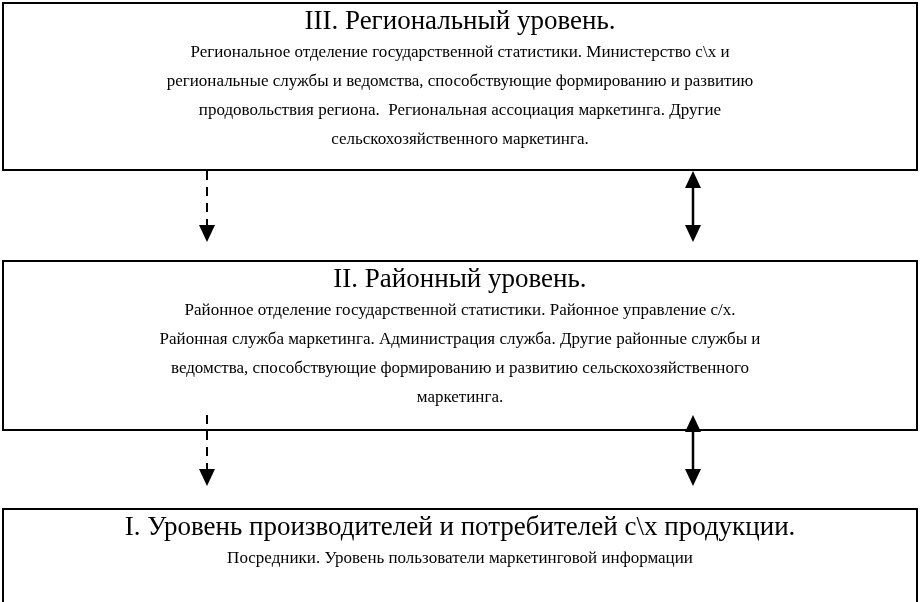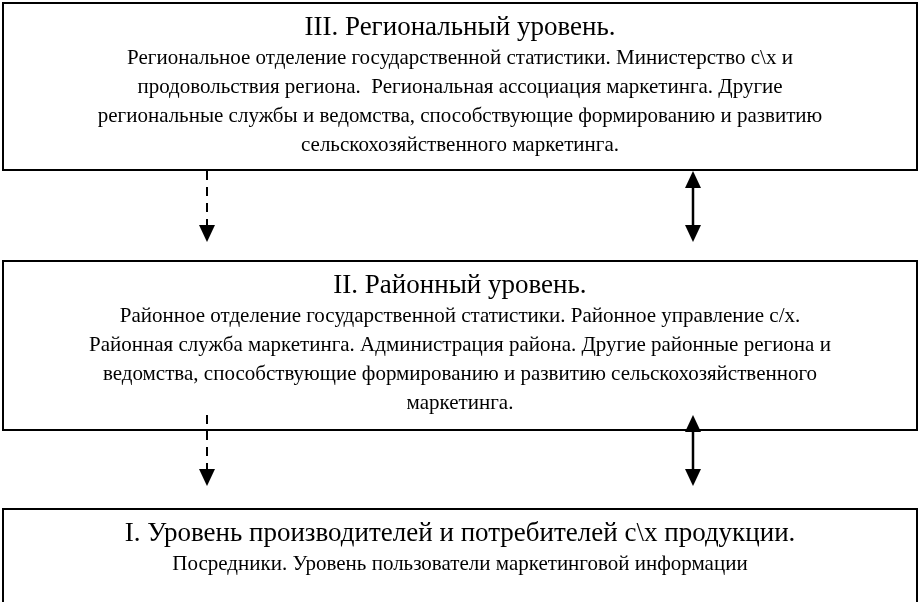--- a/index.html
+++ b/index.html
@@ -15,59 +15,58 @@
     background: #ffffff;
     overflow: hidden;
   }
   .level-box {
     position: absolute;
     left: 2px;
     width: 916px;
     background: #ffffff;
     border: 2px solid #000000;
     text-align: center;
-    padding-top: 6px;
   }
   .box-regional  { top: 2px;   height: 169px; }
   .box-district  { top: 260px; height: 171px; }
   .box-producers { top: 508px; height: 112px; }
   .box-title {
     font-size: 27px;
     line-height: 33px;
     white-space: pre;
   }
   .box-line {
-    font-size: 21px;
+    font-size: 17px;
     line-height: 29px;
     white-space: pre;
   }
   .arrow-layer {
     position: absolute;
     left: 0; top: 0;
     width: 921px; height: 602px;
     pointer-events: none;
   }
 </style>
 </head>
 <body>
 
 <div class="canvas">
 
   <div class="level-box box-regional">
     <div class="box-title">III. Региональный уровень.</div>
     <div class="box-line">Региональное отделение государственной статистики. Министерство с\х и</div>
+    <div class="box-line">региональные службы и ведомства, способствующие формированию и развитию</div>
     <div class="box-line">продовольствия региона.  Региональная ассоциация маркетинга. Другие</div>
-    <div class="box-line">региональные службы и ведомства, способствующие формированию и развитию</div>
     <div class="box-line">сельскохозяйственного маркетинга.</div>
   </div>
 
   <div class="level-box box-district">
     <div class="box-title">II. Районный уровень.</div>
     <div class="box-line">Районное отделение государственной статистики. Районное управление с/х.</div>
-    <div class="box-line">Районная служба маркетинга. Администрация района. Другие районные региона и</div>
+    <div class="box-line">Районная служба маркетинга. Администрация служба. Другие районные службы и</div>
     <div class="box-line">ведомства, способствующие формированию и развитию сельскохозяйственного</div>
     <div class="box-line">маркетинга.</div>
   </div>
 
   <div class="level-box box-producers">
     <div class="box-title">I. Уровень производителей и потребителей с\х продукции.</div>
     <div class="box-line">Посредники. Уровень пользователи маркетинговой информации</div>
   </div>
 
   <svg class="arrow-layer" width="921" height="602" viewBox="0 0 921 602" xmlns="http://www.w3.org/2000/svg">

